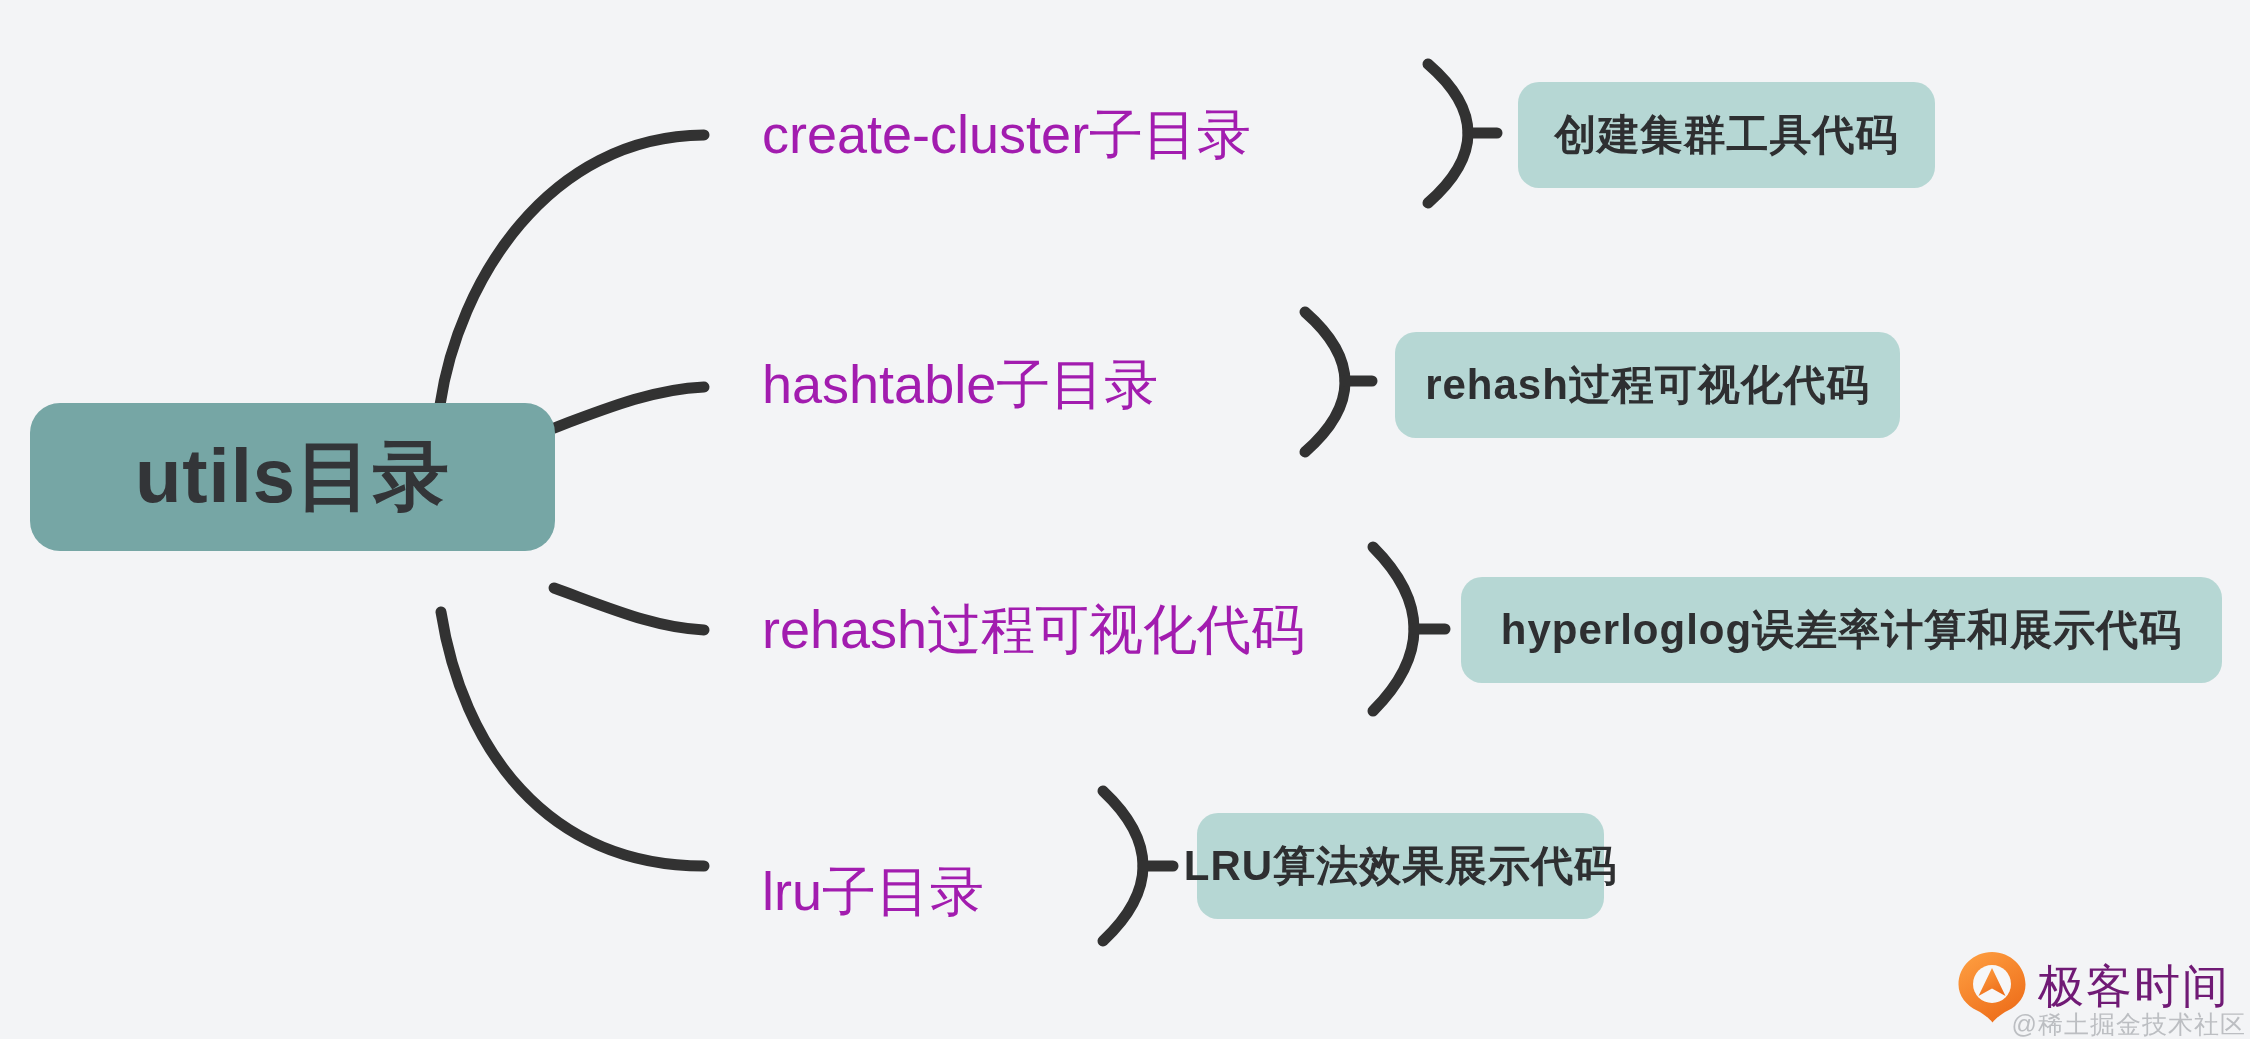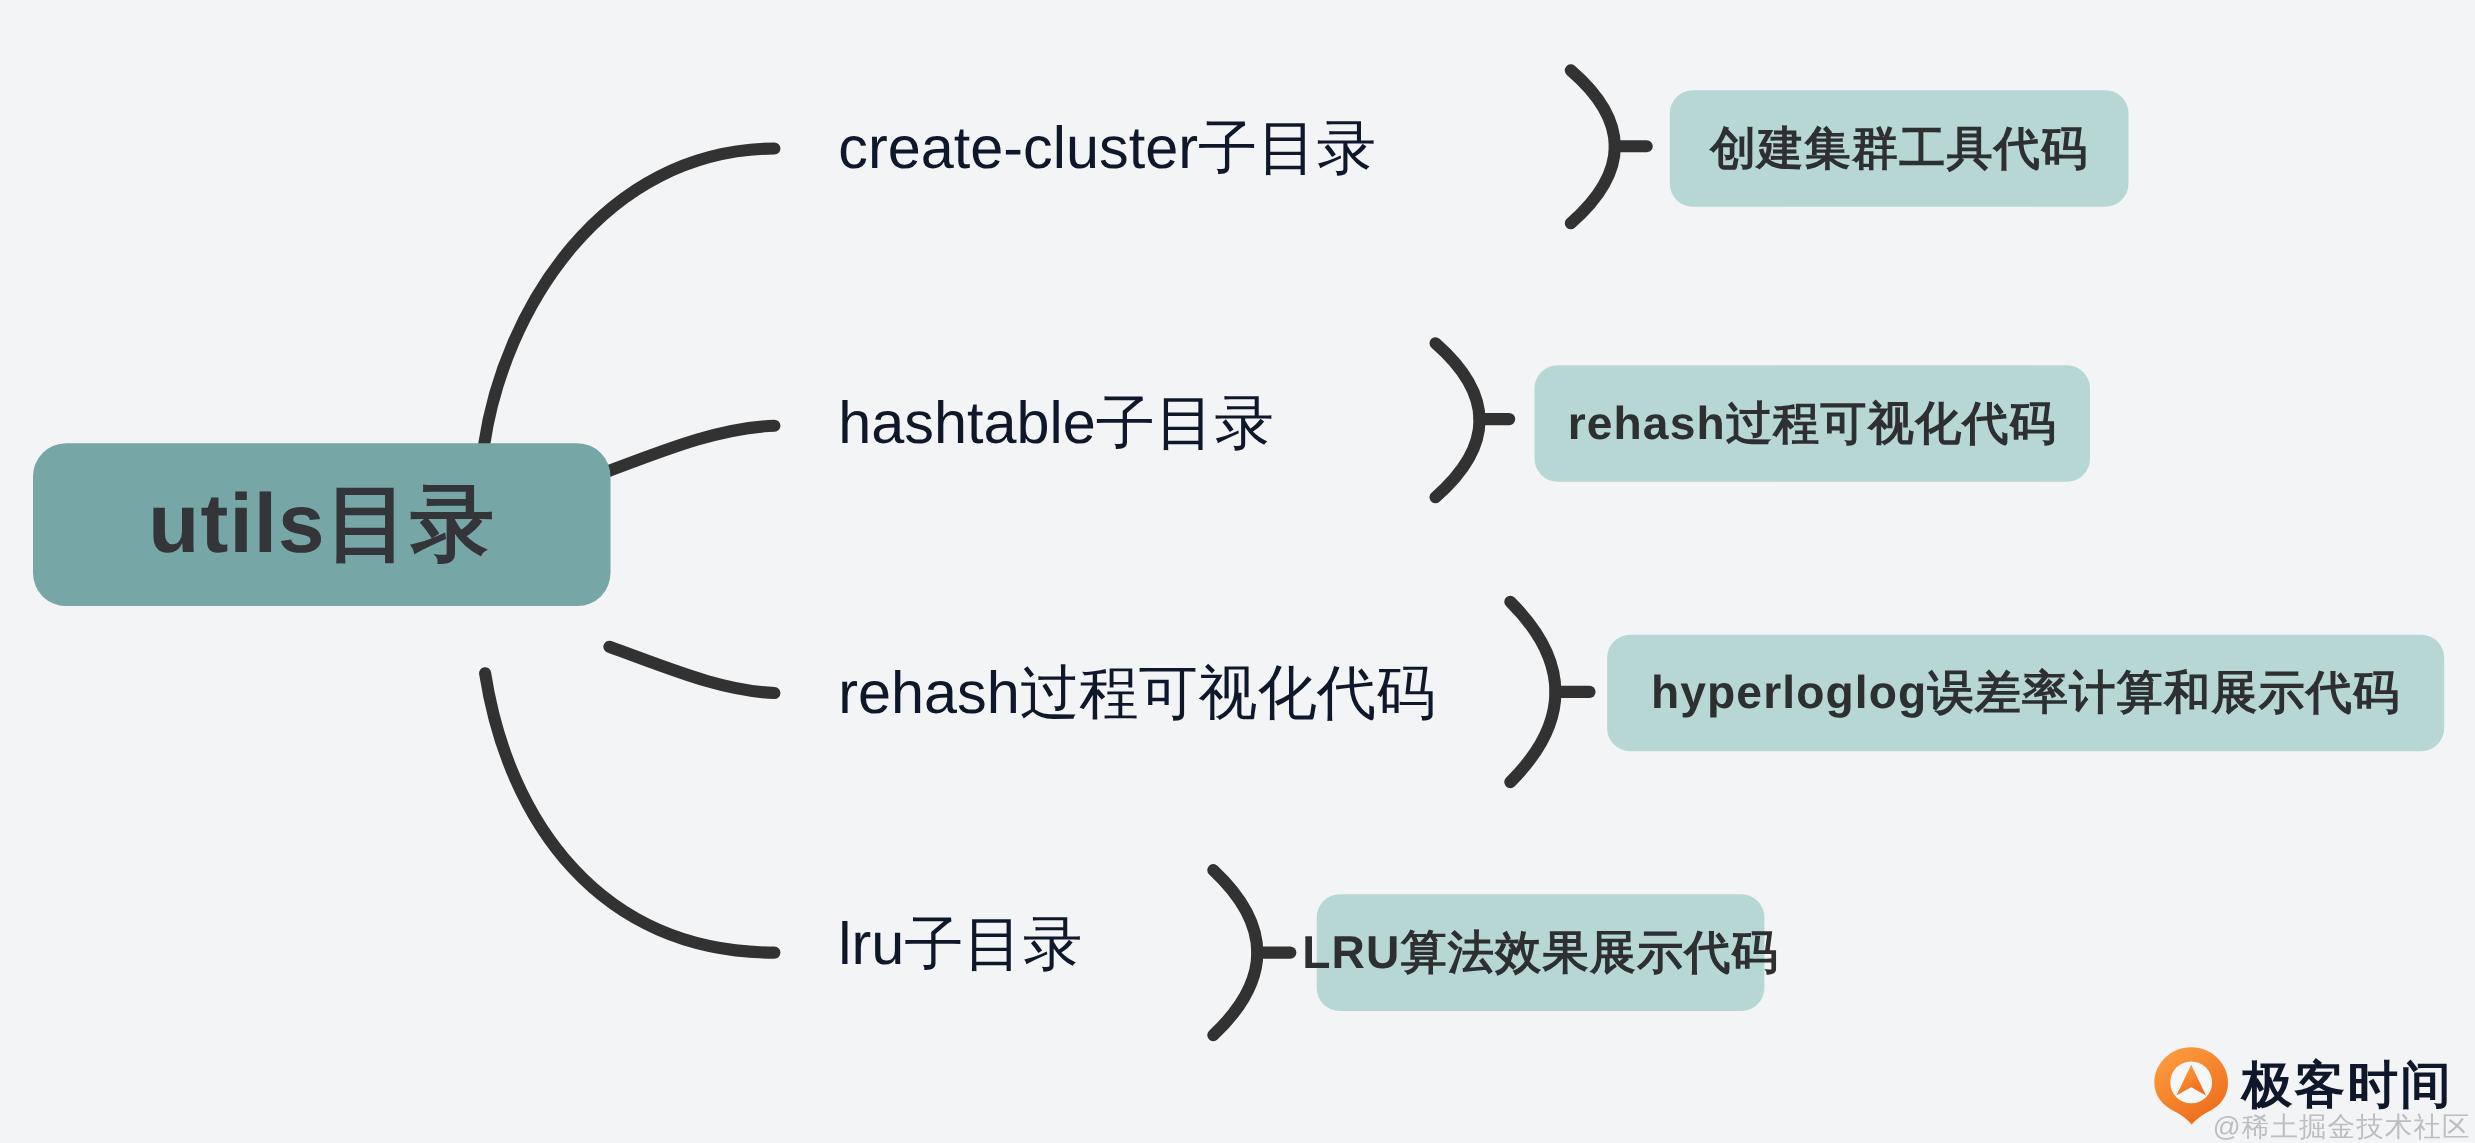--- a/index.html
+++ b/index.html
@@ -21,43 +21,43 @@
     display: flex; align-items: center; justify-content: center;
   }
   .root-node span {
     font-size: 76px; font-weight: 700; color: #333538; letter-spacing: 1px;
     white-space: nowrap;
   }
 
   .branch-label {
     position: absolute; left: 762px; height: 72px;
     display: flex; align-items: center;
-    font-size: 54px; font-weight: 500; color: #0f172a; white-space: nowrap;
+    font-size: 54px; font-weight: 500; color: #a21caf; white-space: nowrap;
   }
   .branch-label.r1 { top: 99px; }
   .branch-label.r2 { top: 349px; }
   .branch-label.r3 { top: 594px; }
-  .branch-label.r4 { top: 822px; }
+  .branch-label.r4 { top: 856px; }
 
   .leaf-node {
     position: absolute; height: 106px;
     background: #b6d7d4; border-radius: 21px;
     display: flex; align-items: center; justify-content: center;
     font-size: 42px; font-weight: 700; color: #2e2f31;
     white-space: nowrap; letter-spacing: 1px; padding: 0 20px; box-sizing: border-box;
   }
   .leaf-node.r1 { left: 1518px; top: 82px;  width: 417px; }
   .leaf-node.r2 { left: 1395px; top: 332px; width: 505px; }
   .leaf-node.r3 { left: 1461px; top: 577px; width: 761px; }
   .leaf-node.r4 { left: 1197px; top: 813px; width: 407px; }
 
   .watermark { position: absolute; left: 1956px; top: 950px; width: 290px; }
   .wm-row { display: flex; align-items: center; gap: 10px; }
   .wm-logo { width: 72px; height: 74px; flex: 0 0 auto; }
-  .wm-brand { font-size: 46px; font-weight: 700; color: #0f172a; letter-spacing: 2px; white-space: nowrap; }
+  .wm-brand { font-size: 46px; font-weight: 400; color: #701a75; letter-spacing: 2px; white-space: nowrap; }
   .wm-sub {
     margin-top: -16px; text-align: right;
     font-size: 25px; font-weight: 400; color: rgba(154, 156, 161, 0.62);
     letter-spacing: 1px; white-space: nowrap;
   }
 </style>
 </head>
 <body>
 
 <div class="stage">

